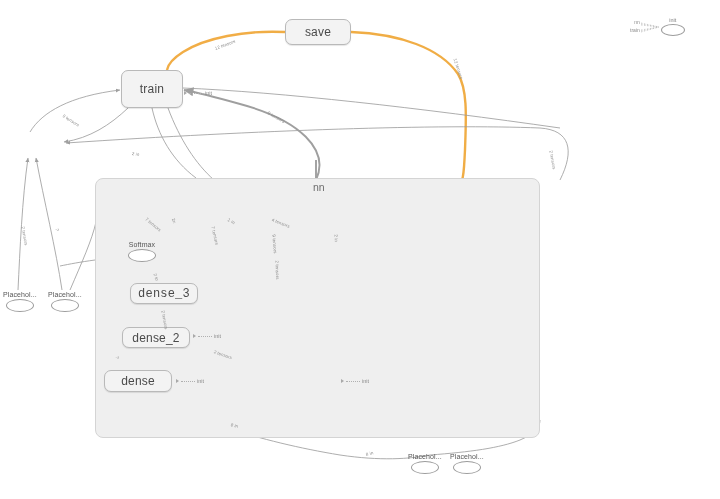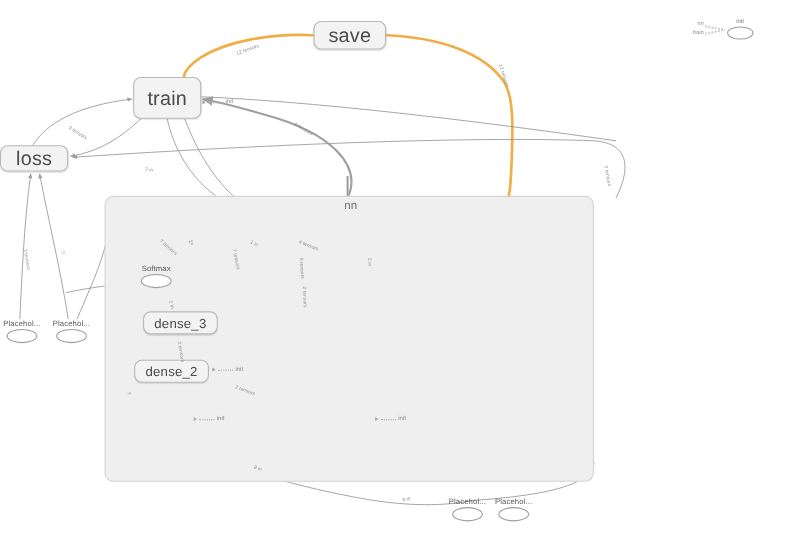--- a/index.html
+++ b/index.html
@@ -28,21 +28,21 @@
     border-radius: 7px;
     color: #4a4a4a;
     font-size: 12px;
     display: flex;
     align-items: center;
     justify-content: center;
     box-sizing: border-box;
     box-shadow: 0 1px 1px rgba(0,0,0,0.10);
     letter-spacing: 0.2px;
   }
-  .node-box.big { font-size: 18px; }
+  .node-box.big { font-size: 12px; }
   .node-label { pointer-events: none; }
   .container-group {
     position: absolute;
     background: #efefef;
     border: 1px solid #d4d4d4;
     border-radius: 8px;
     box-sizing: border-box;
   }
   .container-name {
     position: absolute;
@@ -215,32 +215,32 @@
   <div class="container-name" style="left:313px; top:181px;">nn</div>
 
   <div class="node-box big" style="left:285px; top:19px; width:66px; height:26px;">
     <span class="node-label">save</span>
   </div>
 
   <div class="node-box big" style="left:121px; top:70px; width:62px; height:38px;">
     <span class="node-label">train</span>
   </div>
 
-  <div class="node-box big" style="left:0px; top:132px; width:62px; height:24px;">
-    <span class="node-label">loss</span>
-  </div>
-
-  <div class="node-box" style="left:130px; top:283px; width:68px; height:21px;">
+
+  <div class="node-box" style="left:130px; top:283px; width:68px; height:21px;font-family:Liberation Mono, monospace;">
     <span class="node-label">dense_3</span>
   </div>
 
   <div class="node-box" style="left:122px; top:327px; width:68px; height:21px;">
     <span class="node-label">dense_2</span>
   </div>
 
+  <div class="node-box" style="left:104px; top:370px; width:68px; height:22px;">
+    <span class="node-label">dense</span>
+  </div>
 
 
   <div class="ellipse-node" style="left:128px; top:241px;">
     <span class="cap">Softmax</span>
     <span class="el"></span>
   </div>
 
   <div class="ellipse-node" style="left:3px; top:291px;">
     <span class="cap">Placehol...</span>
     <span class="el"></span>

